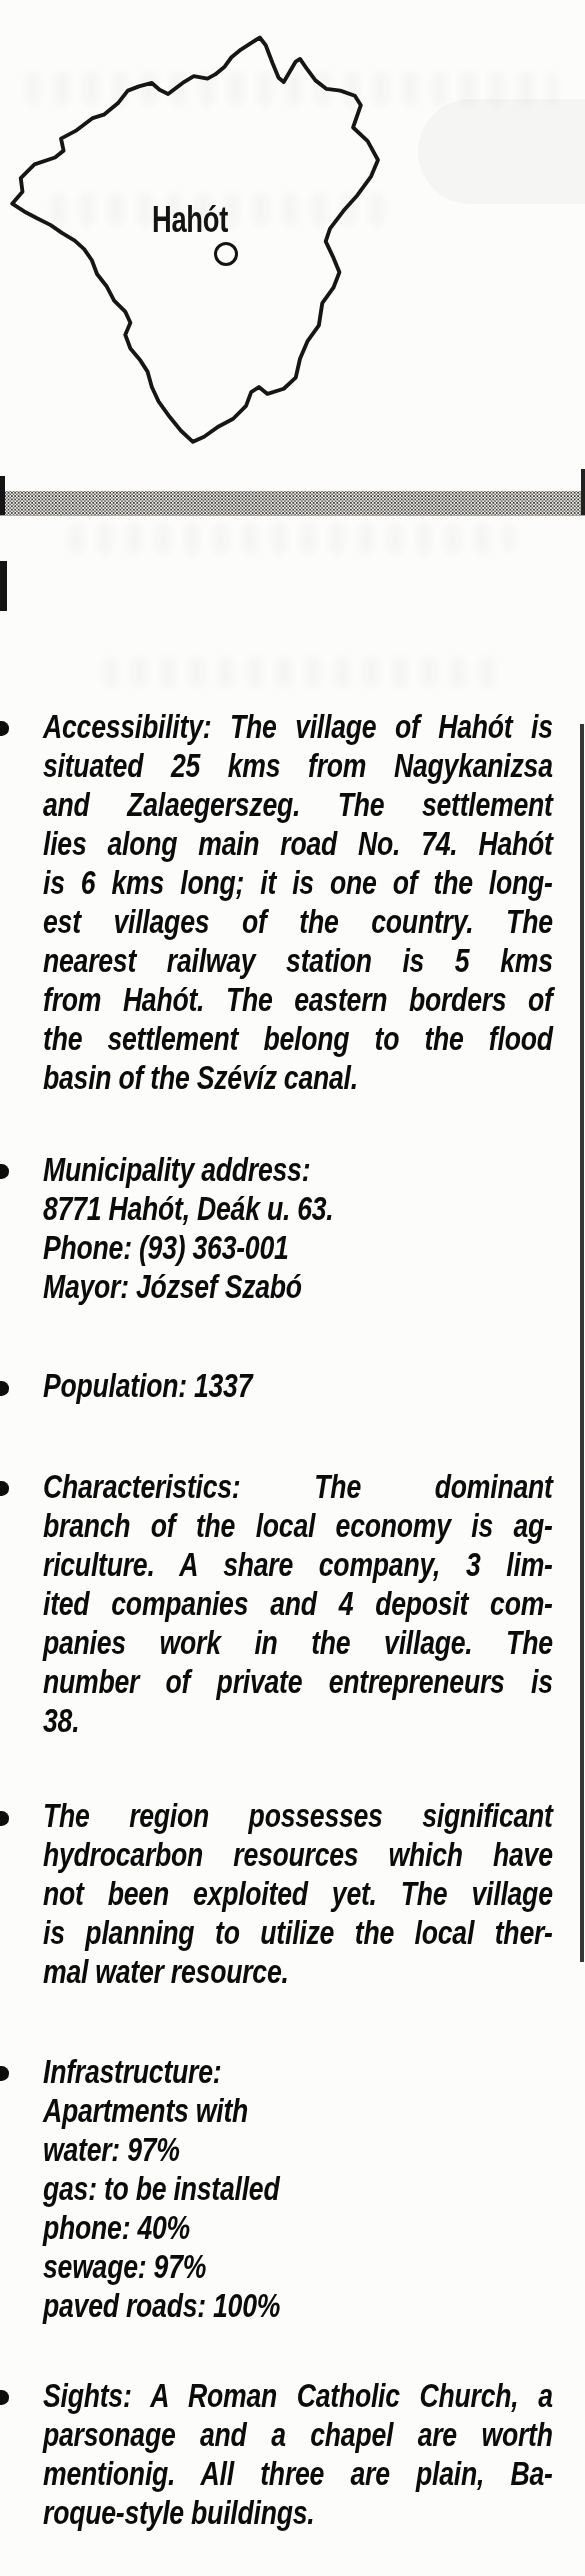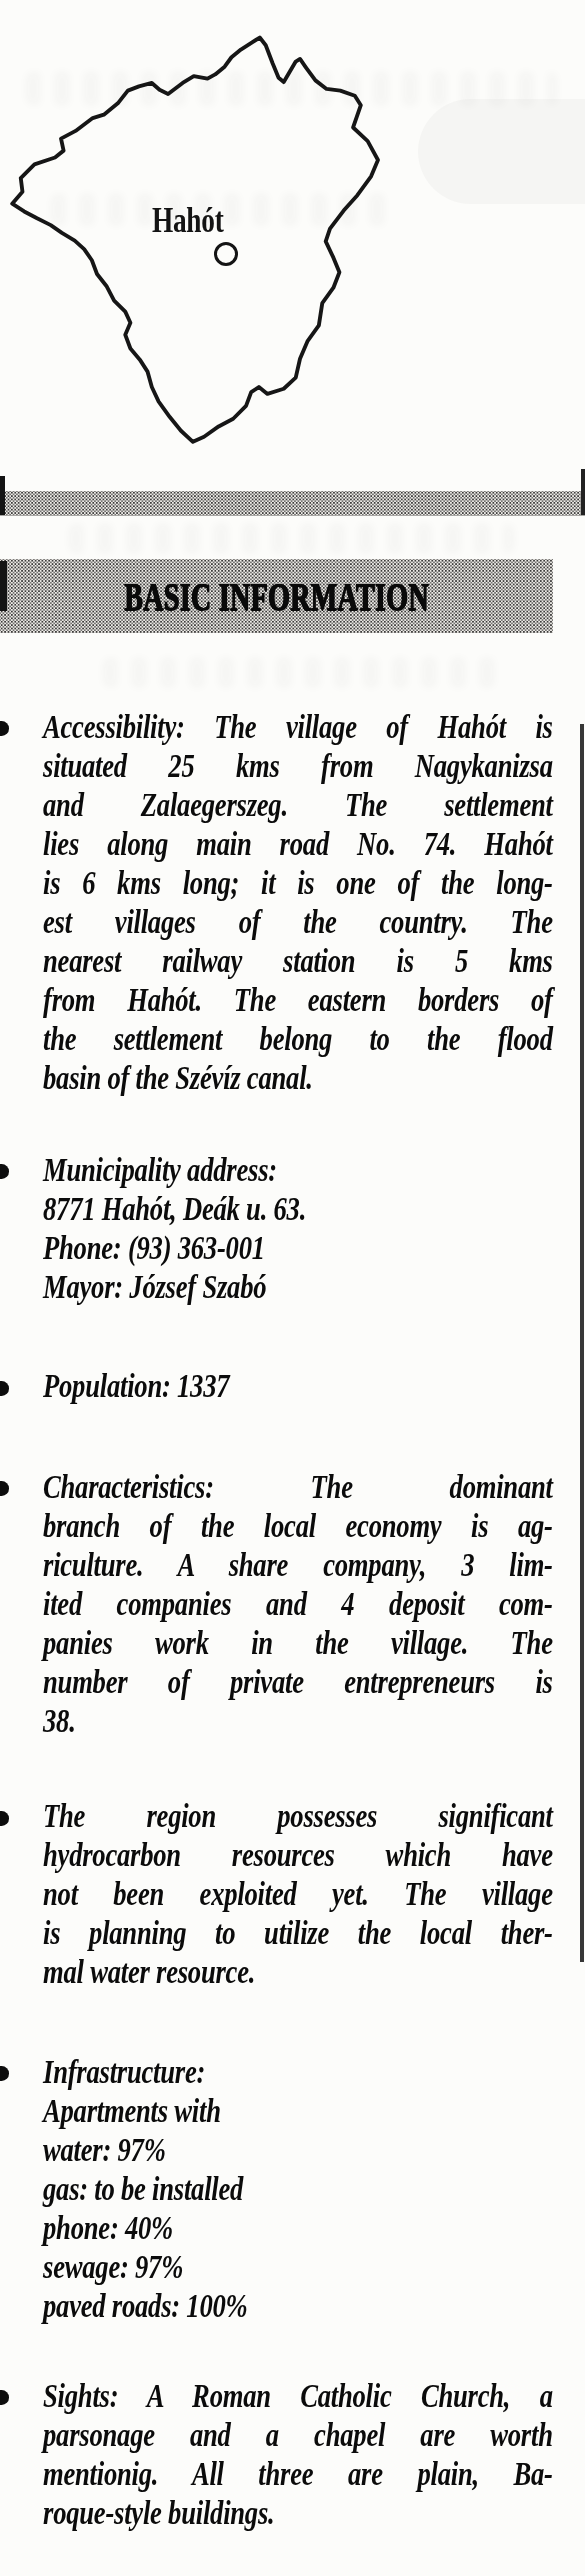--- a/index.html
+++ b/index.html
@@ -2,21 +2,21 @@
 <html style="font-size:13.7px"><head>
 <meta charset="utf-8">
 <style>
   html,body{margin:0;padding:0;background:#888;}
   .page{
     position:relative;
     width:586px;height:2576px;
     margin:0 auto;
     background:#fcfcfa;
     overflow:hidden;
-    font-family:Liberation Serif, serif;
+    font-family:Liberation Sans, sans-serif;
     color:#0c0c0c;
   }
   
   .halftone{
     background-color:#eeece8;
     background-image:
       radial-gradient(circle, rgba(15,15,15,.80) 0 0.9px, rgba(15,15,15,0) 1.3px),
       radial-gradient(circle, rgba(15,15,15,.55) 0 0.8px, rgba(15,15,15,0) 1.2px);
     background-size:3.4px 3.4px,3.4px 3.4px;
     background-position:0 0,1.7px 1.7px;
@@ -89,23 +89,20 @@
   <svg class="map-svg" width="403" height="454" viewBox="0 0 470 530">
     <polygon points="14,232 26,218 24,202 40,186 64,178 74,170 71,156 88,147 108,132 121,128 138,114 149,100 162,95 177,91 186,99 196,104 213,91 226,83 242,86 251,81 262,72 270,61 281,52 295,43 303,38 310,47 318,68 325,85 331,90 338,78 345,66 350,63 357,73 368,88 381,98 397,100 414,106 421,117 412,143 429,159 441,181 433,200 417,222 401,240 385,261 380,276 389,295 396,312 389,330 376,348 372,374 359,392 350,413 345,435 331,448 312,454 302,446 293,452 287,468 272,483 255,492 238,504 225,510 211,497 198,481 185,463 177,446 172,428 163,414 152,401 146,385 152,371 146,358 133,345 124,328 113,314 107,298 98,285 87,275 72,266 59,257 43,249 28,241" fill="#fcfcfa" stroke="#161616" stroke-width="4.5" stroke-linejoin="round"></polygon>
   </svg>
   <div class="map-label">Hahót</div>
   <div class="map-marker"></div>
 
   <div class="pill-artifact"></div>
 
   <div class="band-thin halftone"></div>
 
-  <div class="band-header halftone">
-    <span class="title">BASIC INFORMATION</span>
-  </div>
 
   <div class="bullet-dot" style="top:721px"></div>
   <div class="bullet-dot" style="top:1164px"></div>
   <div class="bullet-dot" style="top:1381px"></div>
   <div class="bullet-dot" style="top:1481px"></div>
   <div class="bullet-dot" style="top:1811px"></div>
   <div class="bullet-dot" style="top:2066px"></div>
   <div class="bullet-dot" style="top:2390px"></div>
 
   <div class="content">

